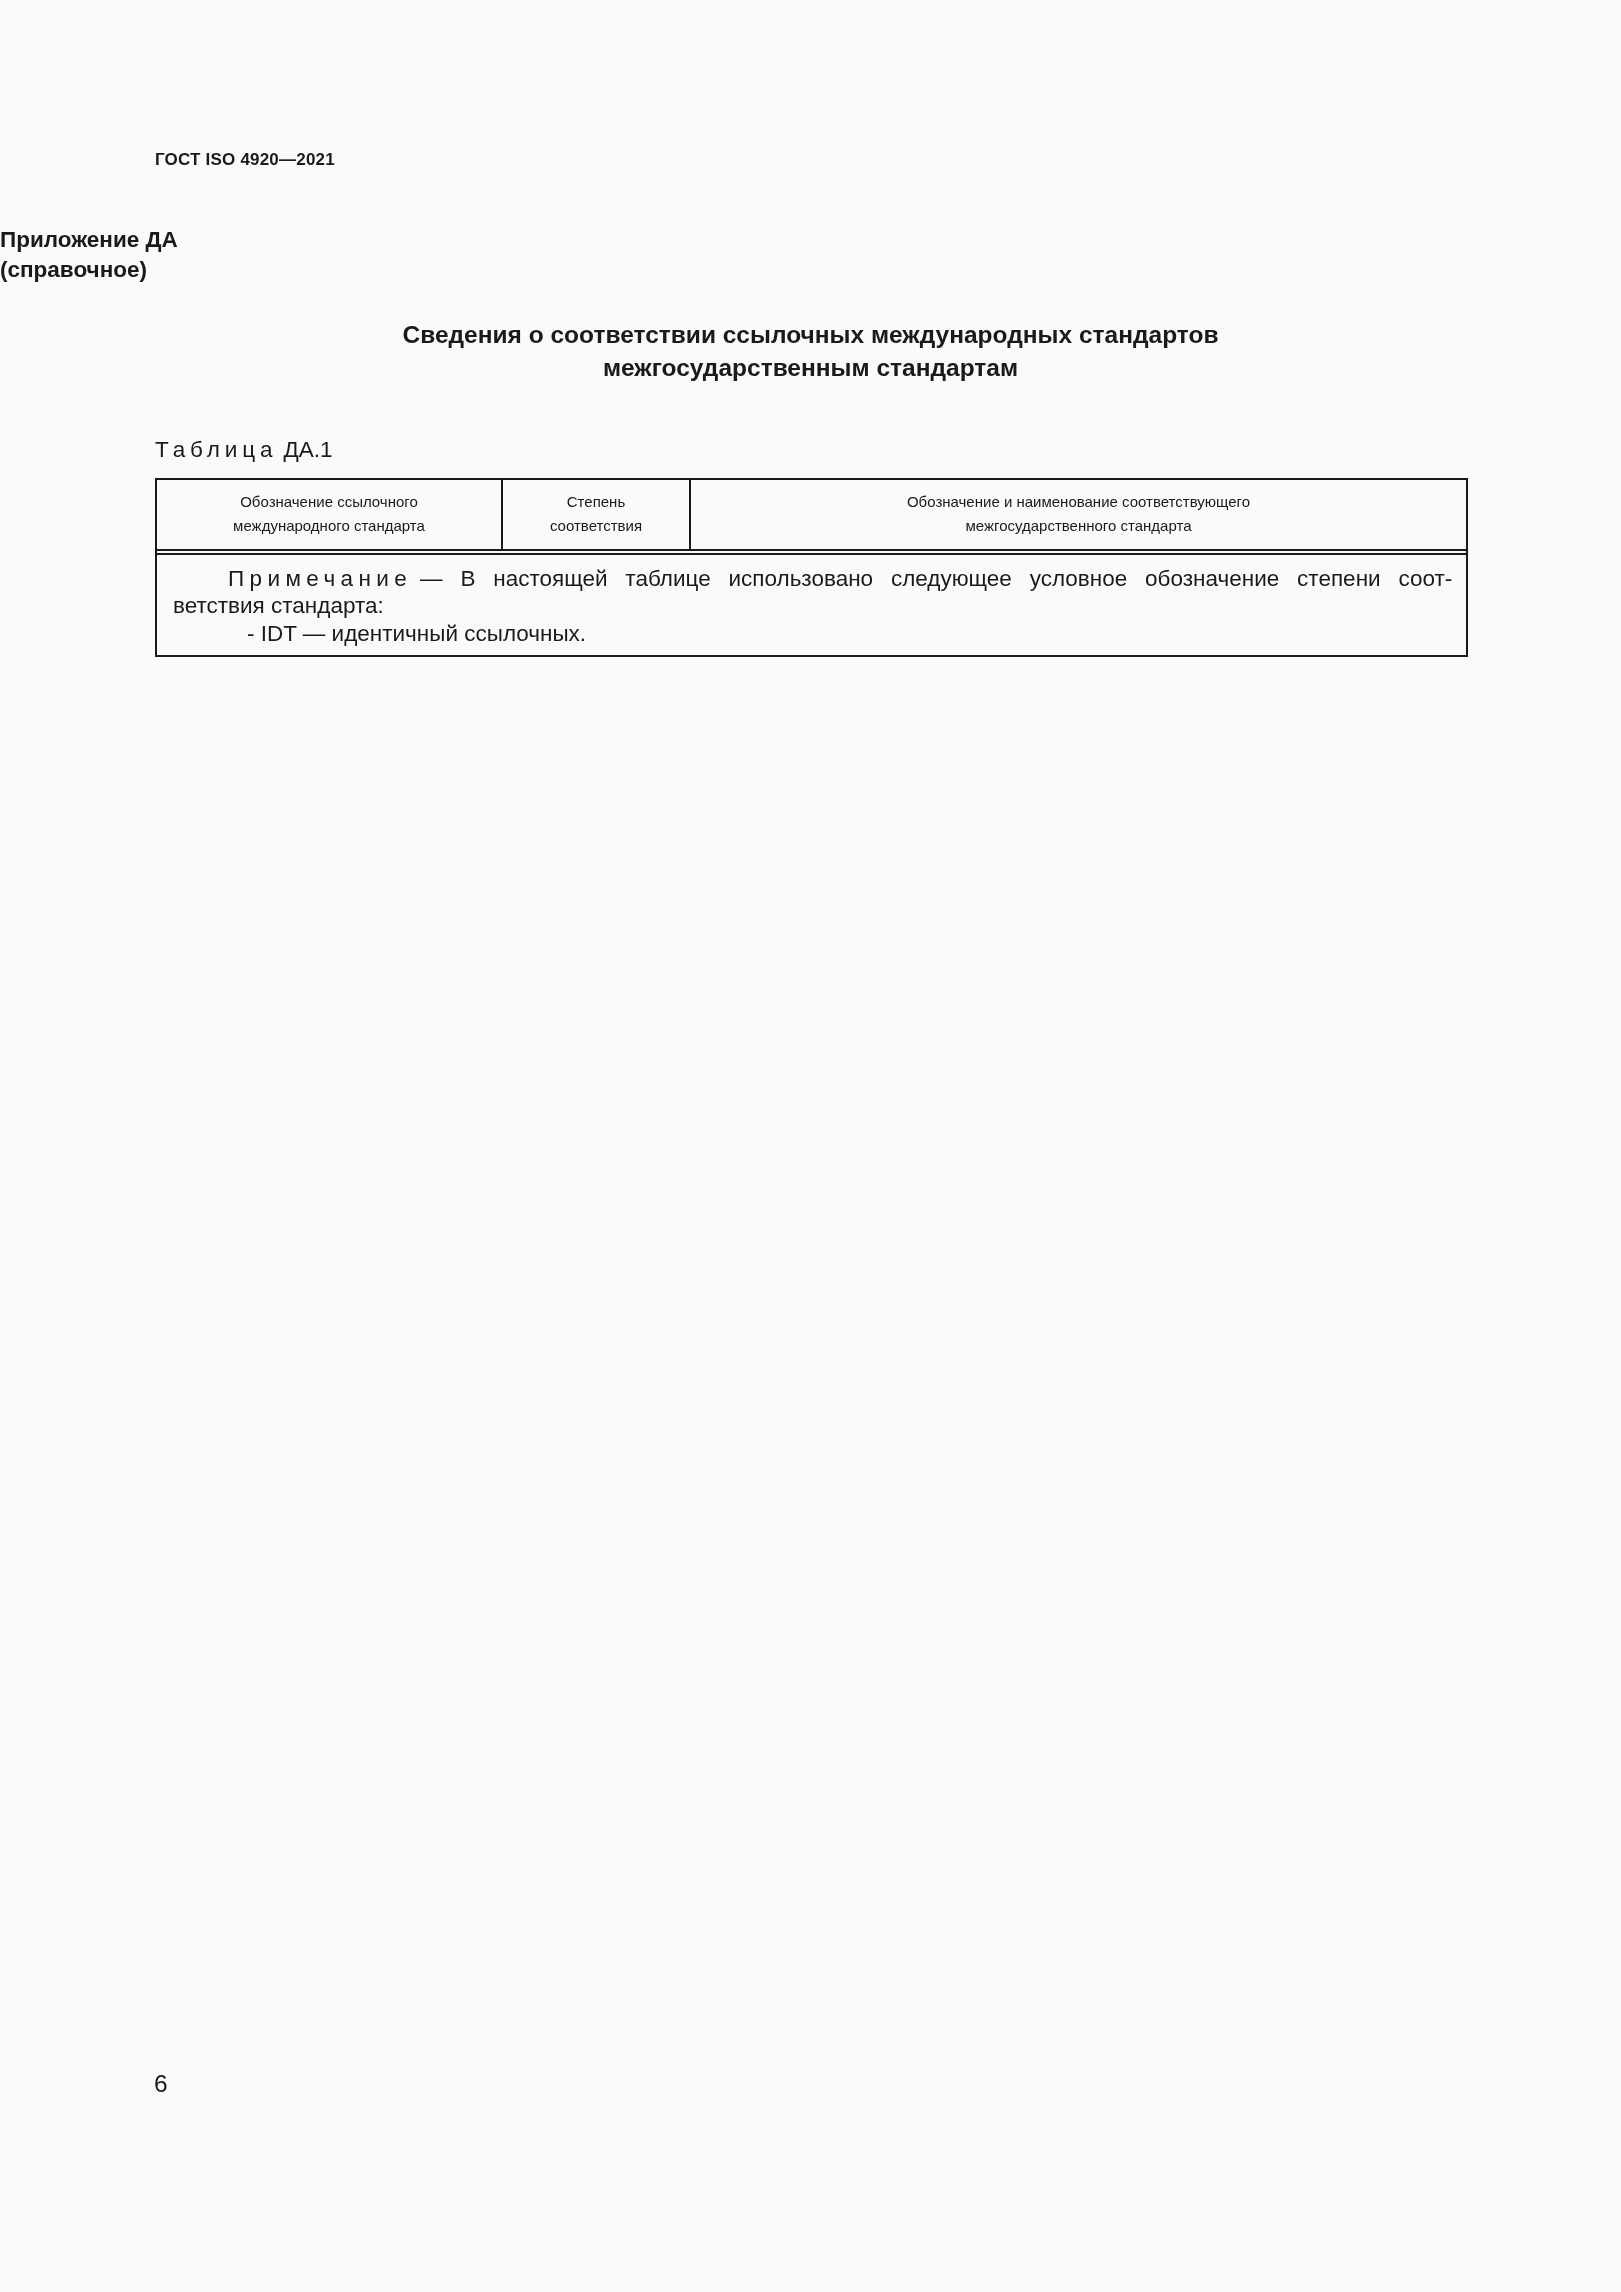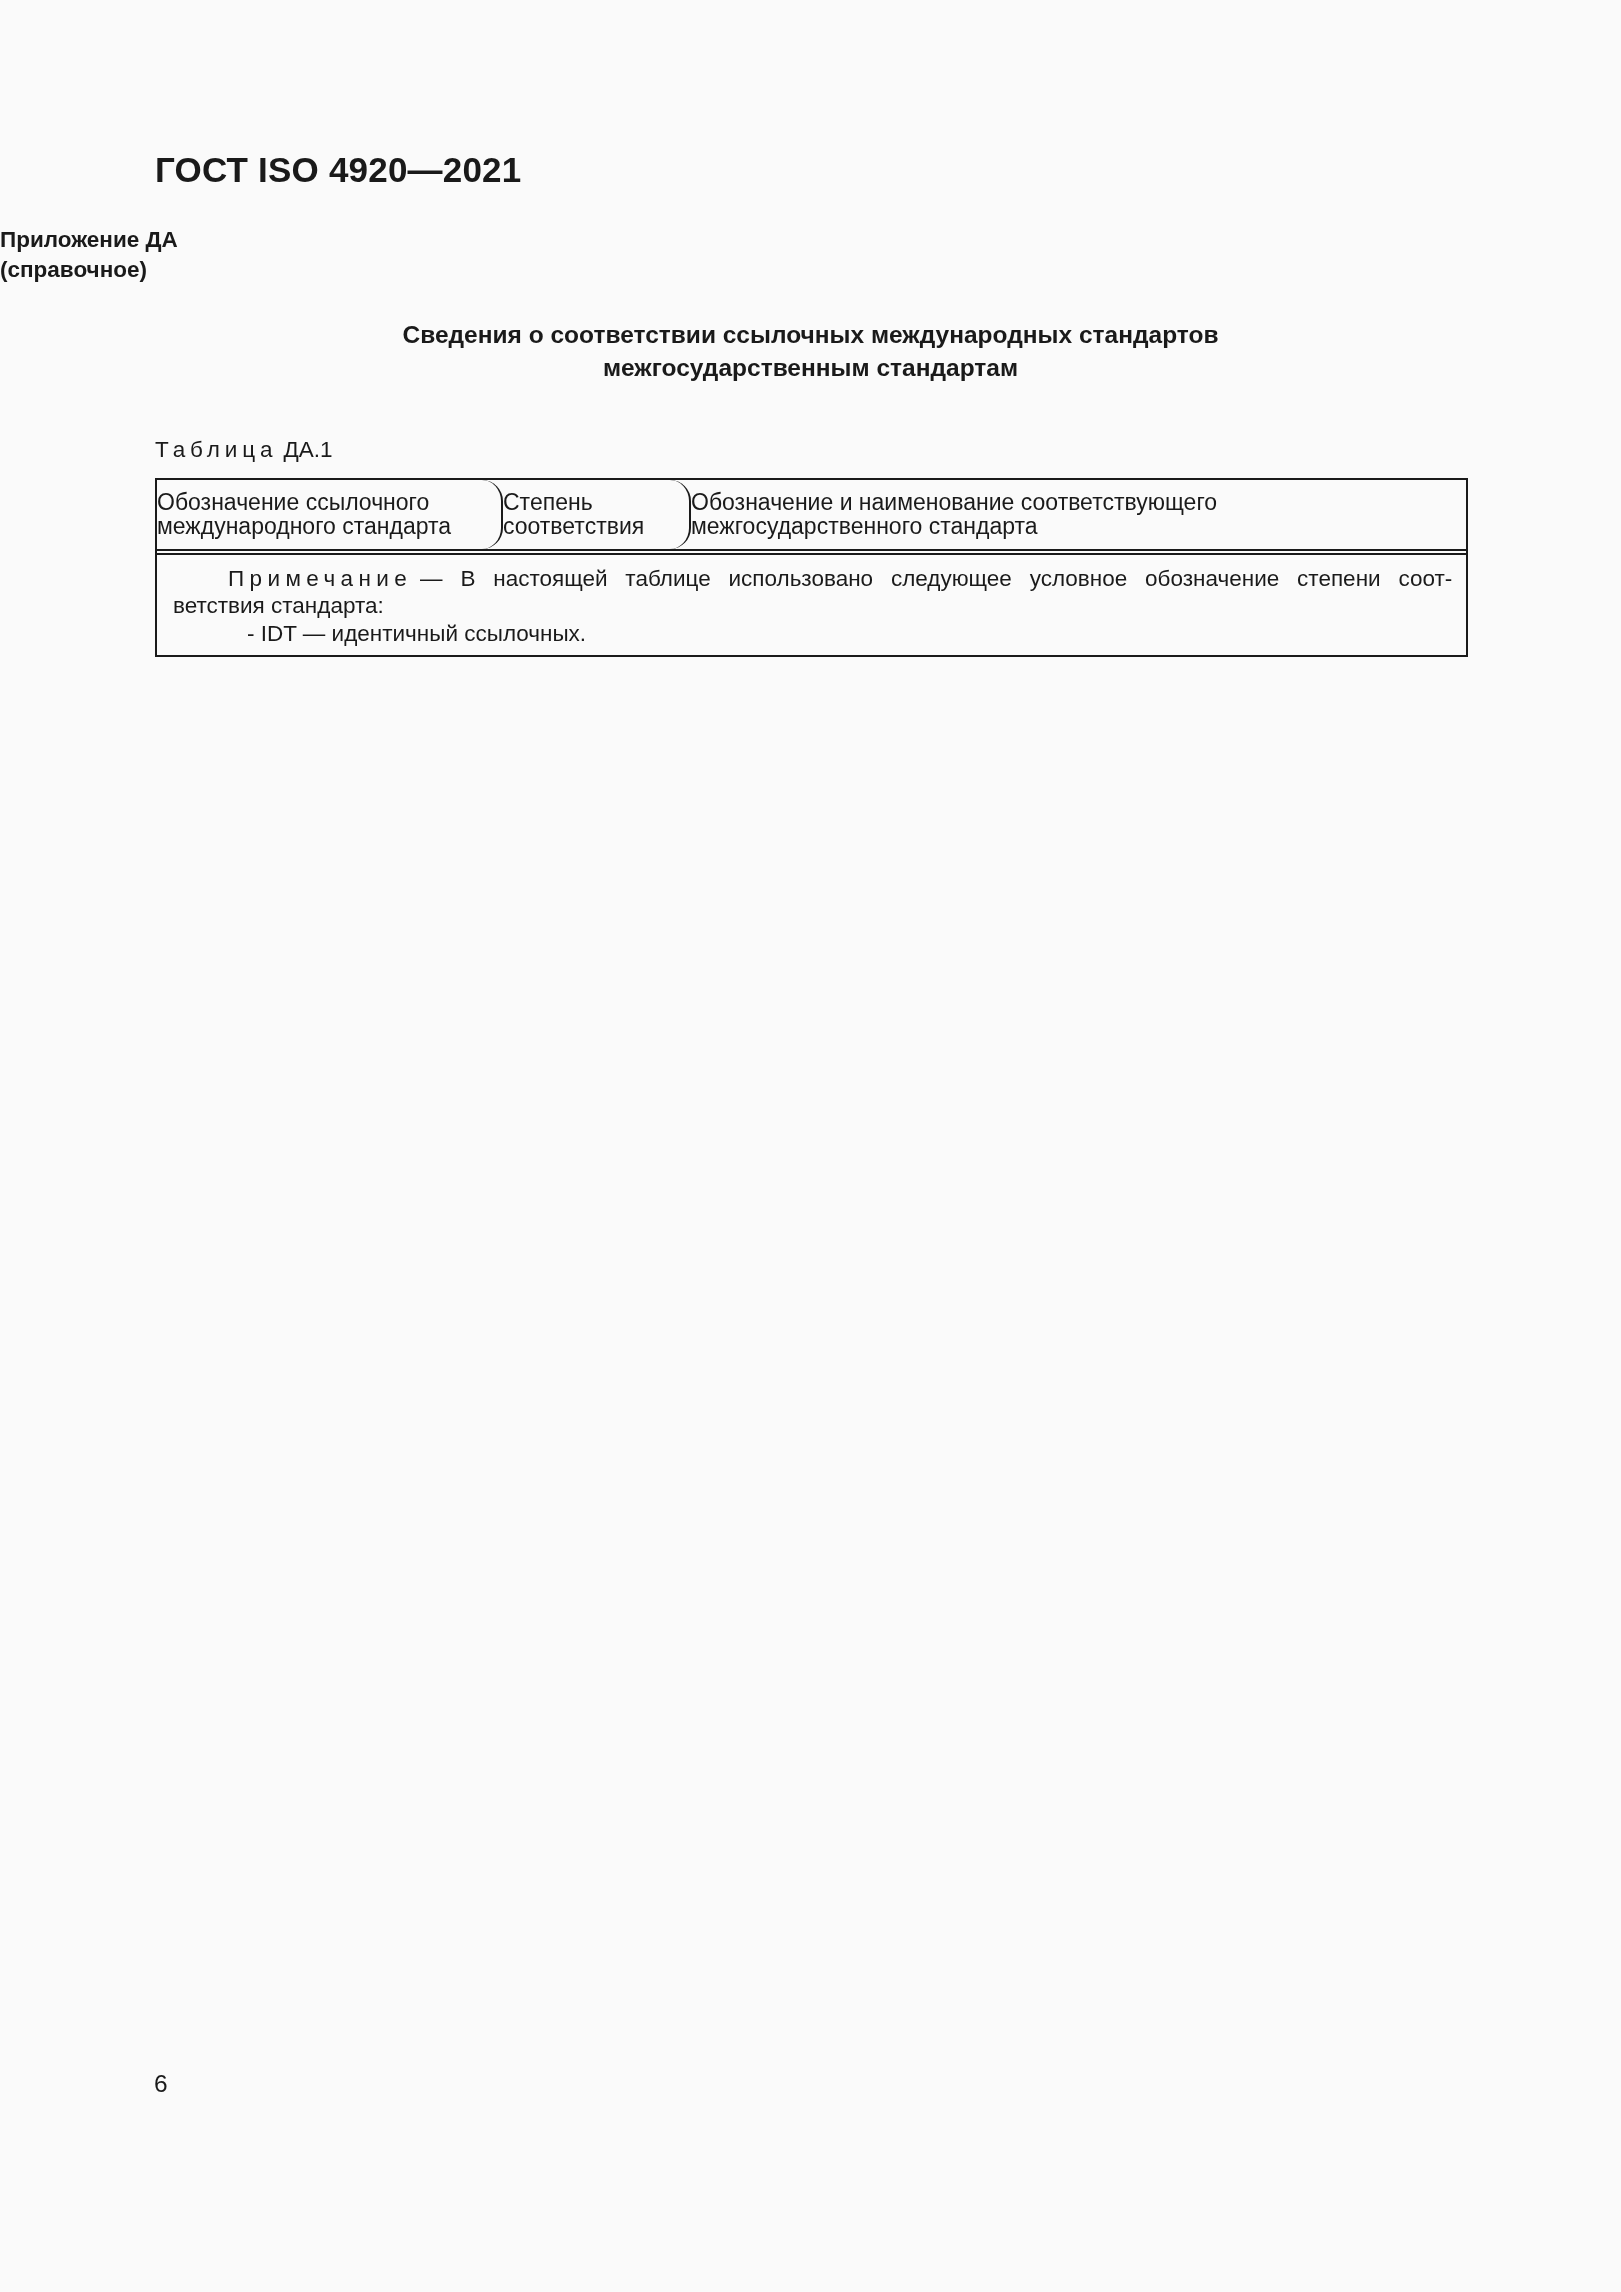--- a/index.html
+++ b/index.html
@@ -9,21 +9,21 @@
       background: #fafafa;
       position: relative;
       font-family: "Liberation Sans", sans-serif;
       color: #1a1a1a;
       overflow: hidden;
     }
     .doc-code {
       position: absolute;
       left: 155px;
       top: 150px;
-      font-size: 35px;
+      font-size: 17px;
       font-weight: bold;
       letter-spacing: 0.2px;
     }
     .annex {
       position: absolute;
       left: 0;
       width: 1621px;
       top: 225px;
       font-size: 22.5px;
       font-weight: bold;
@@ -60,25 +60,24 @@
       box-sizing: border-box;
       border-right: 2px solid #1a1a1a;
     }
     .cell:last-child { border-right: none; }
     .c1 { width: 346px; }
     .c2 { width: 188px; }
     .c3 { flex: 1; }
 
     .head-row { height: 69px; border-bottom: 2px solid #1a1a1a; }
     .head-row .cell {
-      text-align: left;
-      font-size: 23px;
+      text-align: center;
+      font-size: 15px;
       line-height: 24.5px;
       padding-top: 9.8px;
-      border-radius: 21px;
     }
     .double-gap { height: 2px; background: #fafafa; border-bottom: 2px solid #1a1a1a; }
     .body-row { height: 104px; border-bottom: 2.9px solid #1a1a1a; }
     .body-row .cell {
       font-size: 22.5px;
       line-height: 29px;
       padding-top: 6.9px;
     }
     .body-row .c1, .body-row .c2 { text-align: center; }
     .body-row .c3 {

